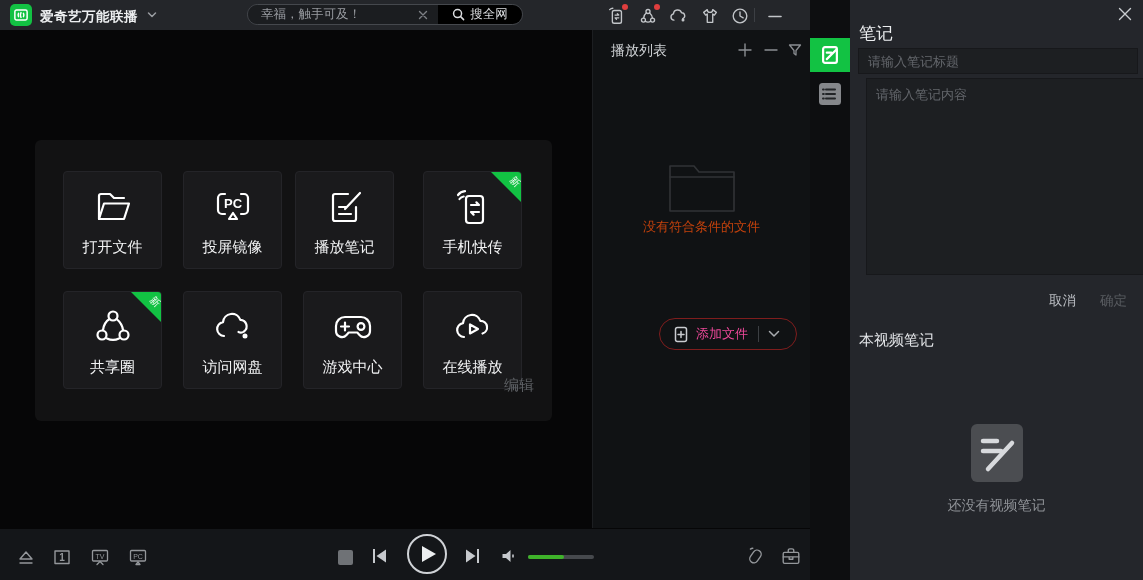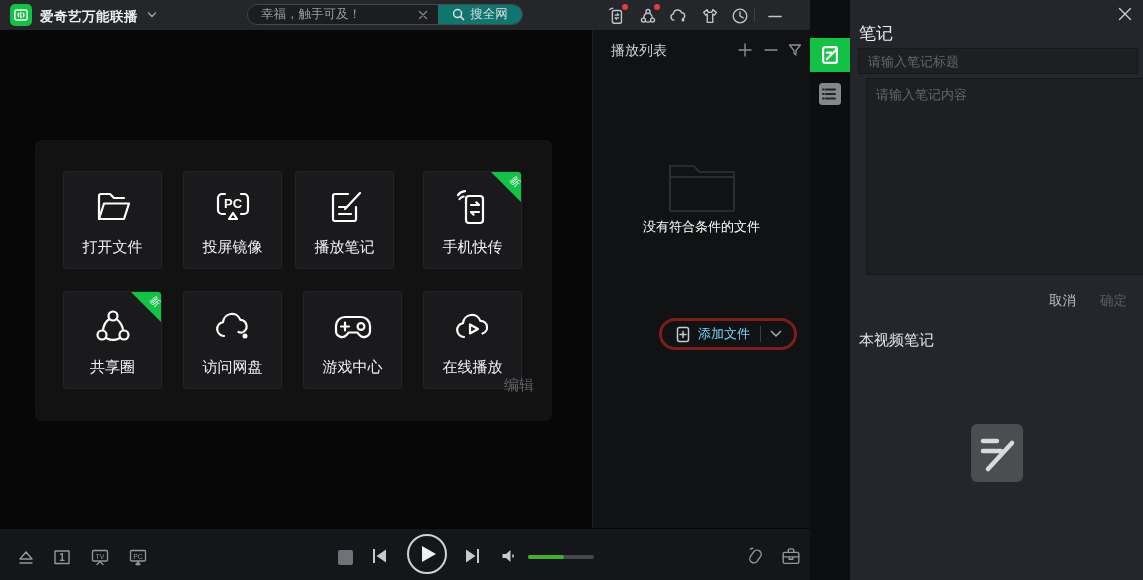--- a/index.html
+++ b/index.html
@@ -14,42 +14,42 @@
 
   
   .topbar { position:absolute; left:0; top:0; width:810px; height:30px; background:#24262a; }
   .logo { position:absolute; left:10px; top:4px; width:22px; height:22px; border-radius:5px; background:#12c243; display:flex; align-items:center; justify-content:center; }
   .app-title { position:absolute; left:40px; top:8px; font-size:13.5px; font-weight:bold; color:#eceef0; letter-spacing:.5px; }
   .title-chevron { position:absolute; left:147px; top:11px; color:#9a9da1; }
   .search-pill { position:absolute; left:247px; top:4px; width:276px; height:21px; display:flex; border-radius:12px; overflow:hidden; border:1px solid #45484d; }
   .search-left { width:190px; background:#1b1d20; display:flex; align-items:center; }
   .search-left input { flex:1; min-width:0; background:transparent; border:none; outline:none; color:#9a9da2; font-size:12.5px; padding:0 4px 0 13px; font-family:inherit; }
   .clear-x { width:16px; height:16px; margin-right:7px; color:#7d8085; cursor:pointer; flex:none; }
-  .search-right { flex:1; background:#0f766e; display:flex; align-items:center; justify-content:center; gap:5px; color:#dcdee1; font-size:12.5px; cursor:pointer; }
+  .search-right { flex:1; background:#000000; display:flex; align-items:center; justify-content:center; gap:5px; color:#dcdee1; font-size:12.5px; cursor:pointer; }
   .tb-icon { position:absolute; top:6px; width:20px; height:20px; color:#c2c5c9; }
   .tb-dot { position:absolute; top:-2px; right:-2px; width:6px; height:6px; border-radius:50%; background:#e03e3e; }
   .tb-divider { position:absolute; left:754px; top:8px; width:1px; height:14px; background:#3c3f44; }
 
   
   .video-area { position:absolute; left:0; top:30px; width:592px; height:498px; background:#060607; }
   .card { position:absolute; left:35px; top:110px; width:517px; height:281px; background:#121213; border-radius:6px; }
   .tile { position:absolute; width:99px; height:98px; background:#1a1a1c; border:1px solid #242428; border-radius:4px; cursor:pointer; overflow:hidden; }
   .tile .t-icon { position:absolute; left:50%; top:13px; transform:translateX(-50%); color:#fff; }
   .tile .t-label { position:absolute; left:0; right:0; bottom:11px; text-align:center; font-size:15px; color:#f2f3f4; }
   .badge-corner { position:absolute; top:0; right:0; width:0; height:0; border-top:30px solid #12c243; border-left:30px solid transparent; }
   .badge-corner span { position:absolute; top:-27px; right:1px; transform:rotate(45deg); font-size:10px; color:#fff; }
   .edit-label { position:absolute; right:18px; bottom:26px; color:#5d6064; font-size:15px; cursor:pointer; }
 
   
   .playlist { position:absolute; left:592px; top:30px; width:218px; height:498px; background:#101214; border-left:1px solid #1c1e21; }
   .pl-title { position:absolute; left:18px; top:12px; font-size:14px; color:#cfd2d5; }
   .pl-tool { position:absolute; top:12px; width:18px; height:18px; color:#8b8e92; cursor:pointer; }
   .pl-empty-folder { position:absolute; left:50%; top:132px; transform:translateX(-50%); color:#313336; }
-  .pl-empty-text { position:absolute; left:0; right:0; top:188px; text-align:center; color:#ffffff; font-size:13px; }
-  .add-file-btn { position:absolute; left:66px; top:288px; width:138px; height:32px; border:3px solid #7f1d1d; border-radius:17px; display:flex; align-items:center; color:#7dd3fc; font-size:13px; cursor:pointer; }
+  .pl-empty-text { position:absolute; left:0; right:0; top:188px; text-align:center; color:#c2410c; font-size:13px; }
+  .add-file-btn { position:absolute; left:66px; top:288px; width:138px; height:32px; border:1px solid #7f1d1d; border-radius:17px; display:flex; align-items:center; color:#ec4899; font-size:13px; cursor:pointer; }
   .add-file-btn .af-icon { margin:0 7px 0 13px; color:#c9ccd0; }
   .add-file-btn .af-div { width:1px; height:16px; background:#3c3f43; margin:0 9px 0 10px; }
   .add-file-btn .af-chev { color:#a8abaf; }
 
   
   .bottombar { position:absolute; left:0; bottom:0; width:810px; height:52px; background:#141619; border-top:1px solid #060607; }
   .bb-icon { position:absolute; top:18px; width:20px; height:20px; color:#94979b; cursor:pointer; }
   .stop-btn { position:absolute; left:338px; top:21px; width:15px; height:15px; background:#6f7276; border-radius:2px; cursor:pointer; }
   .play-btn { position:absolute; left:407px; top:5px; width:40px; height:40px; border:2px solid #cfd2d6; border-radius:50%; display:flex; align-items:center; justify-content:center; cursor:pointer; }
   .vol-track { position:absolute; left:528px; top:26px; width:66px; height:4px; border-radius:2px; background:#46494d; cursor:pointer; }
@@ -375,15 +375,16 @@
       <span class="btn-confirm">确定</span>
     </div>
     <div class="notes-section-title">本视频笔记</div>
     <span class="notes-empty-icon">
       <svg width="52" height="58" viewBox="0 0 52 58">
         <rect x="0" y="0" width="52" height="58" rx="6" fill="#4b4d51"></rect>
         <path d="M12 17 h14 M12 27 h18" stroke="#d8dadd" stroke-width="4.5" stroke-linecap="round"></path>
         <path d="M17 45 L41 19" stroke="#d8dadd" stroke-width="4.5" stroke-linecap="round"></path>
       </svg>
     </span>
+    <div class="notes-empty-text">还没有视频笔记</div>
   </div>
 
 </div>
 
 </body></html>

